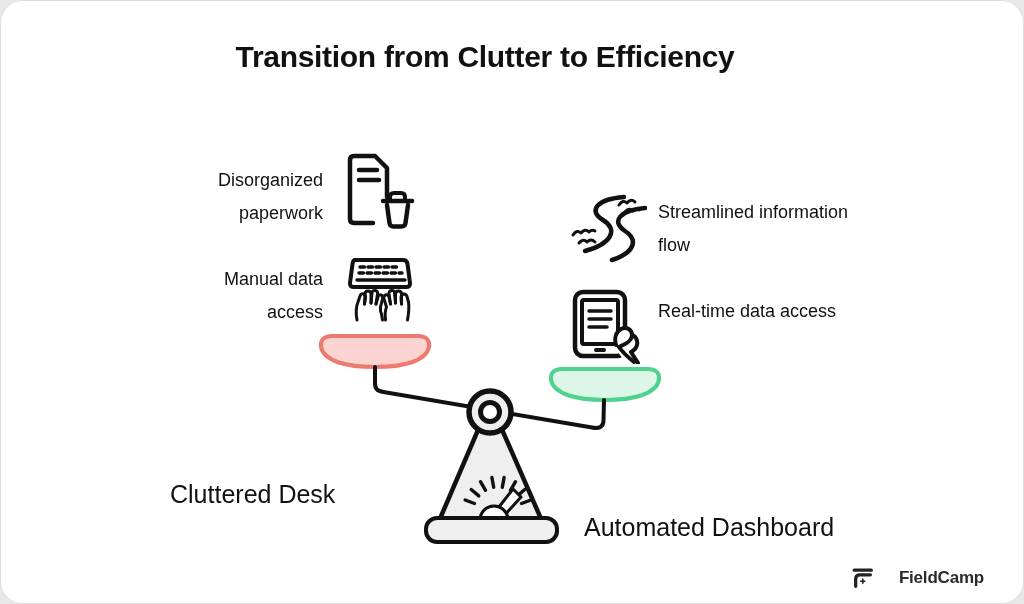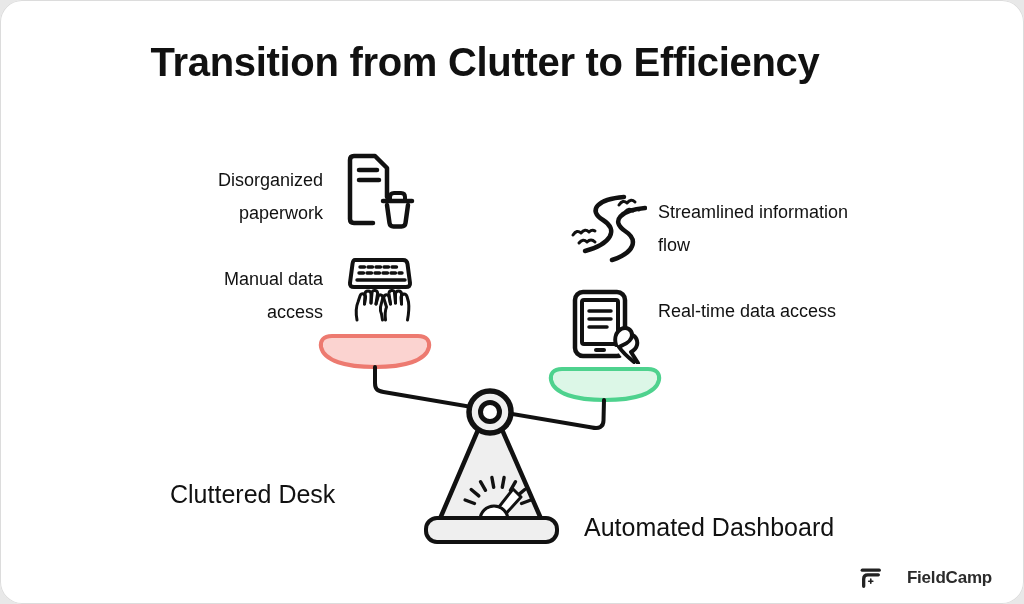--- a/index.html
+++ b/index.html
@@ -13,34 +13,34 @@
   #card {
     position:absolute; inset:0;
     background: var(--card-bg, #ffffff);
     border-radius:22px;
     box-shadow: inset 0 0 0 1px #dcdcdc;
   }
   .abs { position:absolute; }
   #page-title {
     top:40px; left:0; right:54px;
     text-align:center;
-    font-size:40px; font-weight:700; letter-spacing:-0.3px;
+    font-size:30px; font-weight:700; letter-spacing:-0.3px;
     color: var(--text-color, #111);
   }
   .label {
     font-size:18px; line-height:33px;
     color: var(--text-color, #111);
   }
   .r { text-align:right; }
   .caption {
     font-size:25px; color: var(--text-color, #111);
   }
   .icon-box svg { display:block; width:100%; height:100%; }
   #footer-brand {
-    right:32px; bottom:15px;
+    right:40px; bottom:15px;
     display:flex; align-items:center; gap:25px;
   }
   #footer-brand .brand-text {
     font-size:17px; font-weight:700; letter-spacing:-0.2px;
     color: var(--brand-color, #2b2b2b);
   }
   svg .ln { stroke: var(--outline,#111); fill:none; stroke-linecap:round; stroke-linejoin:round; }
 </style>
 </head>
 <body>

